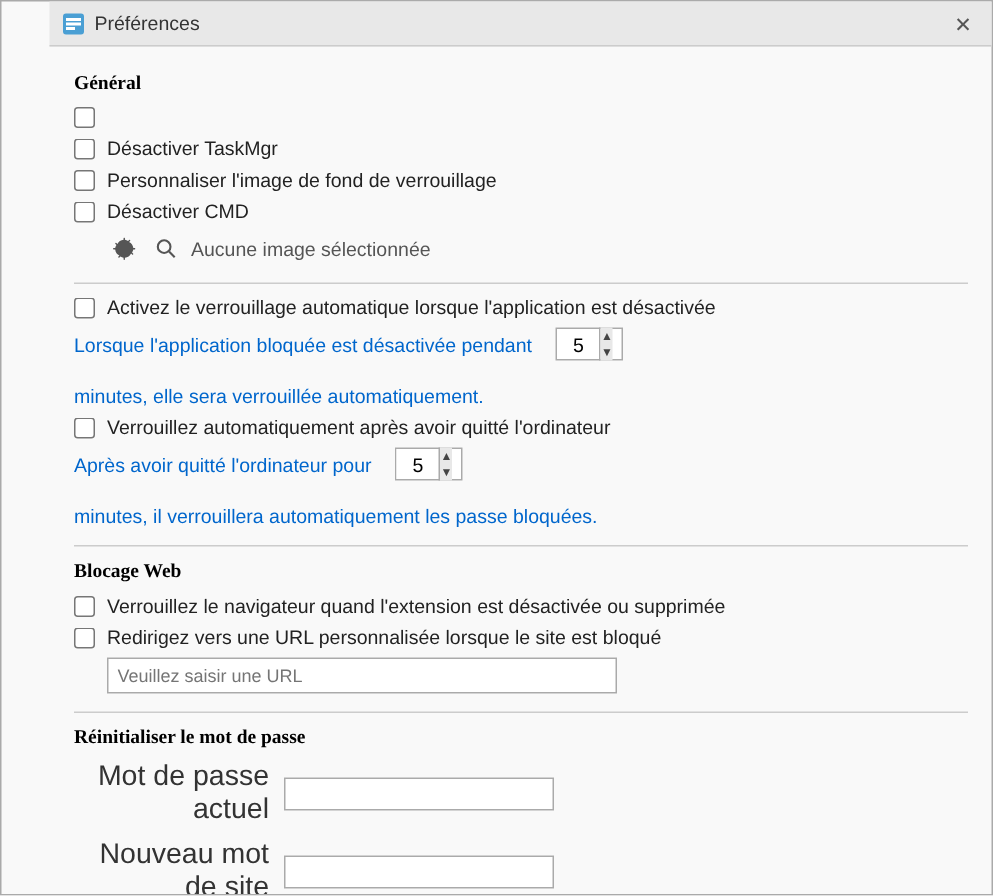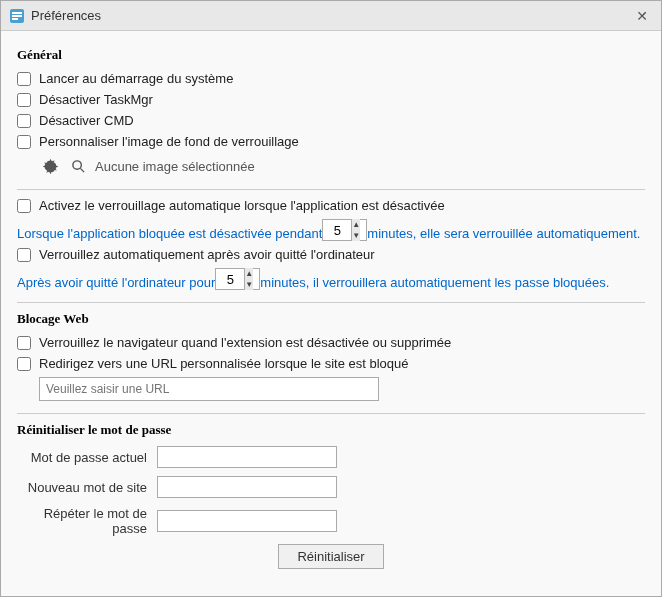--- a/index.html
+++ b/index.html
@@ -13,20 +13,21 @@
       width: 662px;
       height: 597px;
     }
     .window {
       width: 662px;
       height: 597px;
       background: #f9f9f9;
       border: 1px solid #aaa;
       display: flex;
       flex-direction: column;
+      padding-left: 32px;
     }
     .titlebar {
       background: #e8e8e8;
       border-bottom: 1px solid #ccc;
       display: flex;
       align-items: center;
       padding: 5px 8px;
       height: 30px;
       user-select: none;
     }
@@ -104,26 +105,26 @@
       justify-content: center;
       font-size: 15px;
       color: #555;
     }
     .image-label {
       color: #555;
       font-size: 13px;
     }
     .inline-row {
       display: flex;
-      align-items: flex-end;
+      align-items: center;
       margin-bottom: 6px;
       flex-wrap: wrap;
       font-size: 13px;
       color: #0066cc;
-      gap: 0;
+      gap: 16px;
     }
     .inline-row span {
       color: #0066cc;
     }
     .spinner-input {
       width: 45px;
       height: 22px;
       border: 1px solid #aaa;
       background: white;
       display: flex;
@@ -175,21 +176,21 @@
     .reset-section { margin-top: 2px; }
     .form-row {
       display: flex;
       align-items: center;
       margin-bottom: 8px;
     }
     .form-label {
       width: 140px;
       text-align: right;
       padding-right: 10px;
-      font-size: 13px;
+      font-size: 19px;
       color: #333;
     }
     .form-input {
       width: 180px;
       height: 22px;
       border: 1px solid #aaa;
       background: white;
       padding: 2px 4px;
       font-size: 12px;
       outline: none;
@@ -225,33 +226,32 @@
     <span class="titlebar-title">Préférences</span>
     <div class="titlebar-close">✕</div>
   </div>
 
   <div class="content">
 
     <div class="section-title">Général</div>
 
     <div class="checkbox-row">
       <input type="checkbox" id="chk1" style="">
-      <label for="chk1">Lancer au démarrage du système</label>
     </div>
     <div class="checkbox-row">
       <input type="checkbox" id="chk2" style="">
       <label for="chk2">Désactiver TaskMgr</label>
     </div>
     <div class="checkbox-row">
+      <input type="checkbox" id="chk4" style="">
+      <label for="chk4">Personnaliser l'image de fond de verrouillage</label>
+    </div>
+    <div class="checkbox-row">
       <input type="checkbox" id="chk3" style="">
       <label for="chk3">Désactiver CMD</label>
-    </div>
-    <div class="checkbox-row">
-      <input type="checkbox" id="chk4" style="">
-      <label for="chk4">Personnaliser l'image de fond de verrouillage</label>
     </div>
 
     <div class="image-row">
       <button class="icon-btn" title="Settings">
         <svg viewBox="0 0 16 16" width="15" height="15" fill="#555">
           <path d="M8 5a3 3 0 100 6A3 3 0 008 5zm0 1a2 2 0 110 4A2 2 0 018 6z"></path>
           <path d="M8 0a.5.5 0 01.5.5v1.05a5.5 5.5 0 012.197.91l.742-.742a.5.5 0 01.707.707l-.742.742A5.5 5.5 0 0114.45 7.5H15.5a.5.5 0 010 1h-1.05a5.5 5.5 0 01-.91 2.197l.742.742a.5.5 0 01-.707.707l-.742-.742A5.5 5.5 0 018.5 14.45V15.5a.5.5 0 01-1 0v-1.05a5.5 5.5 0 01-2.197-.91l-.742.742a.5.5 0 01-.707-.707l.742-.742A5.5 5.5 0 011.55 8.5H.5a.5.5 0 010-1h1.05a5.5 5.5 0 01.91-2.197l-.742-.742a.5.5 0 01.707-.707l.742.742A5.5 5.5 0 017.5 1.55V.5A.5.5 0 018 0z"></path>
         </svg>
       </button>
       <button class="icon-btn" title="Browse">

